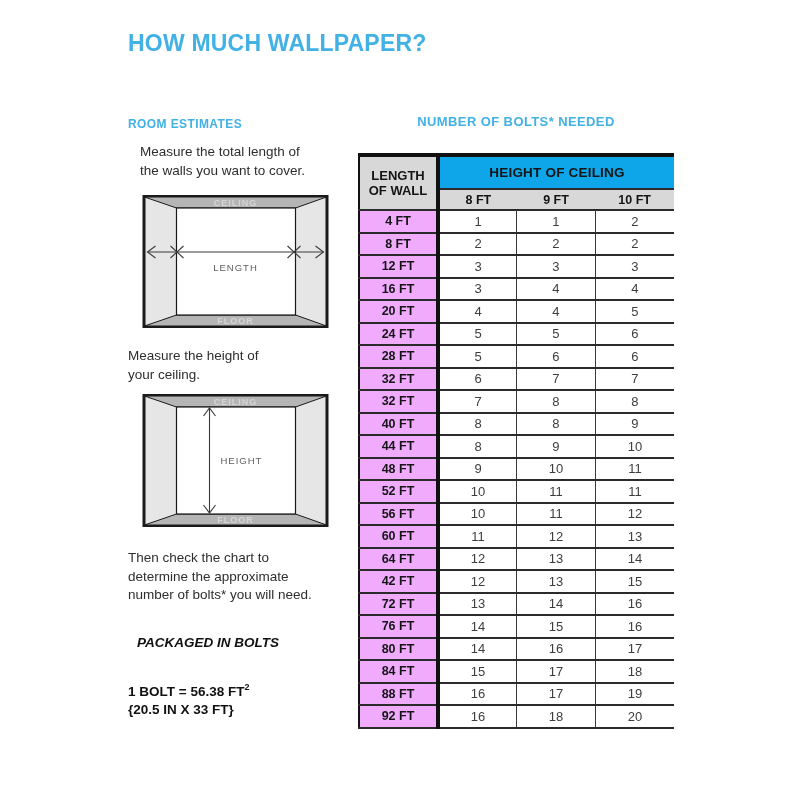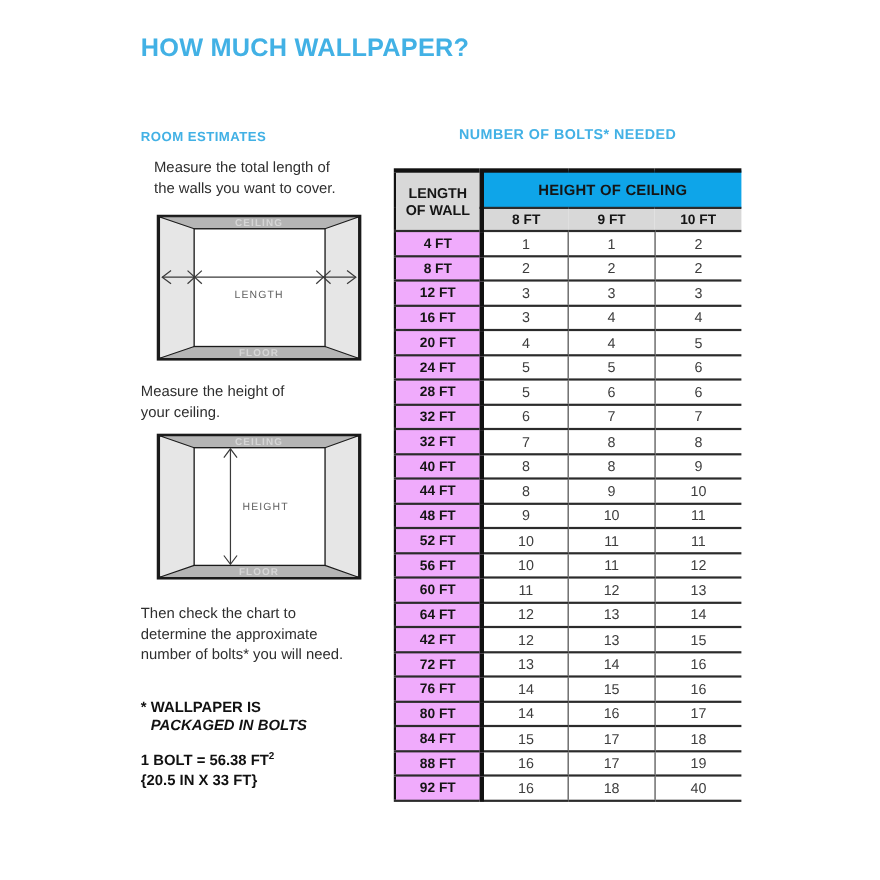--- a/index.html
+++ b/index.html
@@ -149,21 +149,20 @@
     <polyline points="61,111 67,119 73,111"></polyline>
   </g>
   <text x="78" y="70" class="dim-label">HEIGHT</text>
 </svg>
 
 <p class="abs left-col body-text para3">Then check the chart to
 determine the approximate
 number of bolts* you will need.</p>
 
 <div class="abs left-col footnote">
-  <div>* WALLPAPER IS</div>
   <div class="line2">PACKAGED IN BOLTS</div>
 </div>
 
 <div class="abs left-col bolt-spec">
   <div><span>1 BOLT = 56.38 FT</span><sup>2</sup></div>
   <div>{20.5 IN X 33 FT}</div>
 </div>
 
 <div class="abs table-wrap">
   <div class="table-title">NUMBER OF BOLTS* NEEDED</div>
@@ -316,17 +315,17 @@
         <tr>
           <td class="wall-cell">88 FT</td>
           <td class="bolt-cell">16</td>
           <td class="bolt-cell">17</td>
           <td class="bolt-cell">19</td>
         </tr>
         <tr>
           <td class="wall-cell">92 FT</td>
           <td class="bolt-cell">16</td>
           <td class="bolt-cell">18</td>
-          <td class="bolt-cell">40</td>
+          <td class="bolt-cell">20</td>
         </tr>
       </tbody>
   </table>
 </div>
 
 </body></html>

